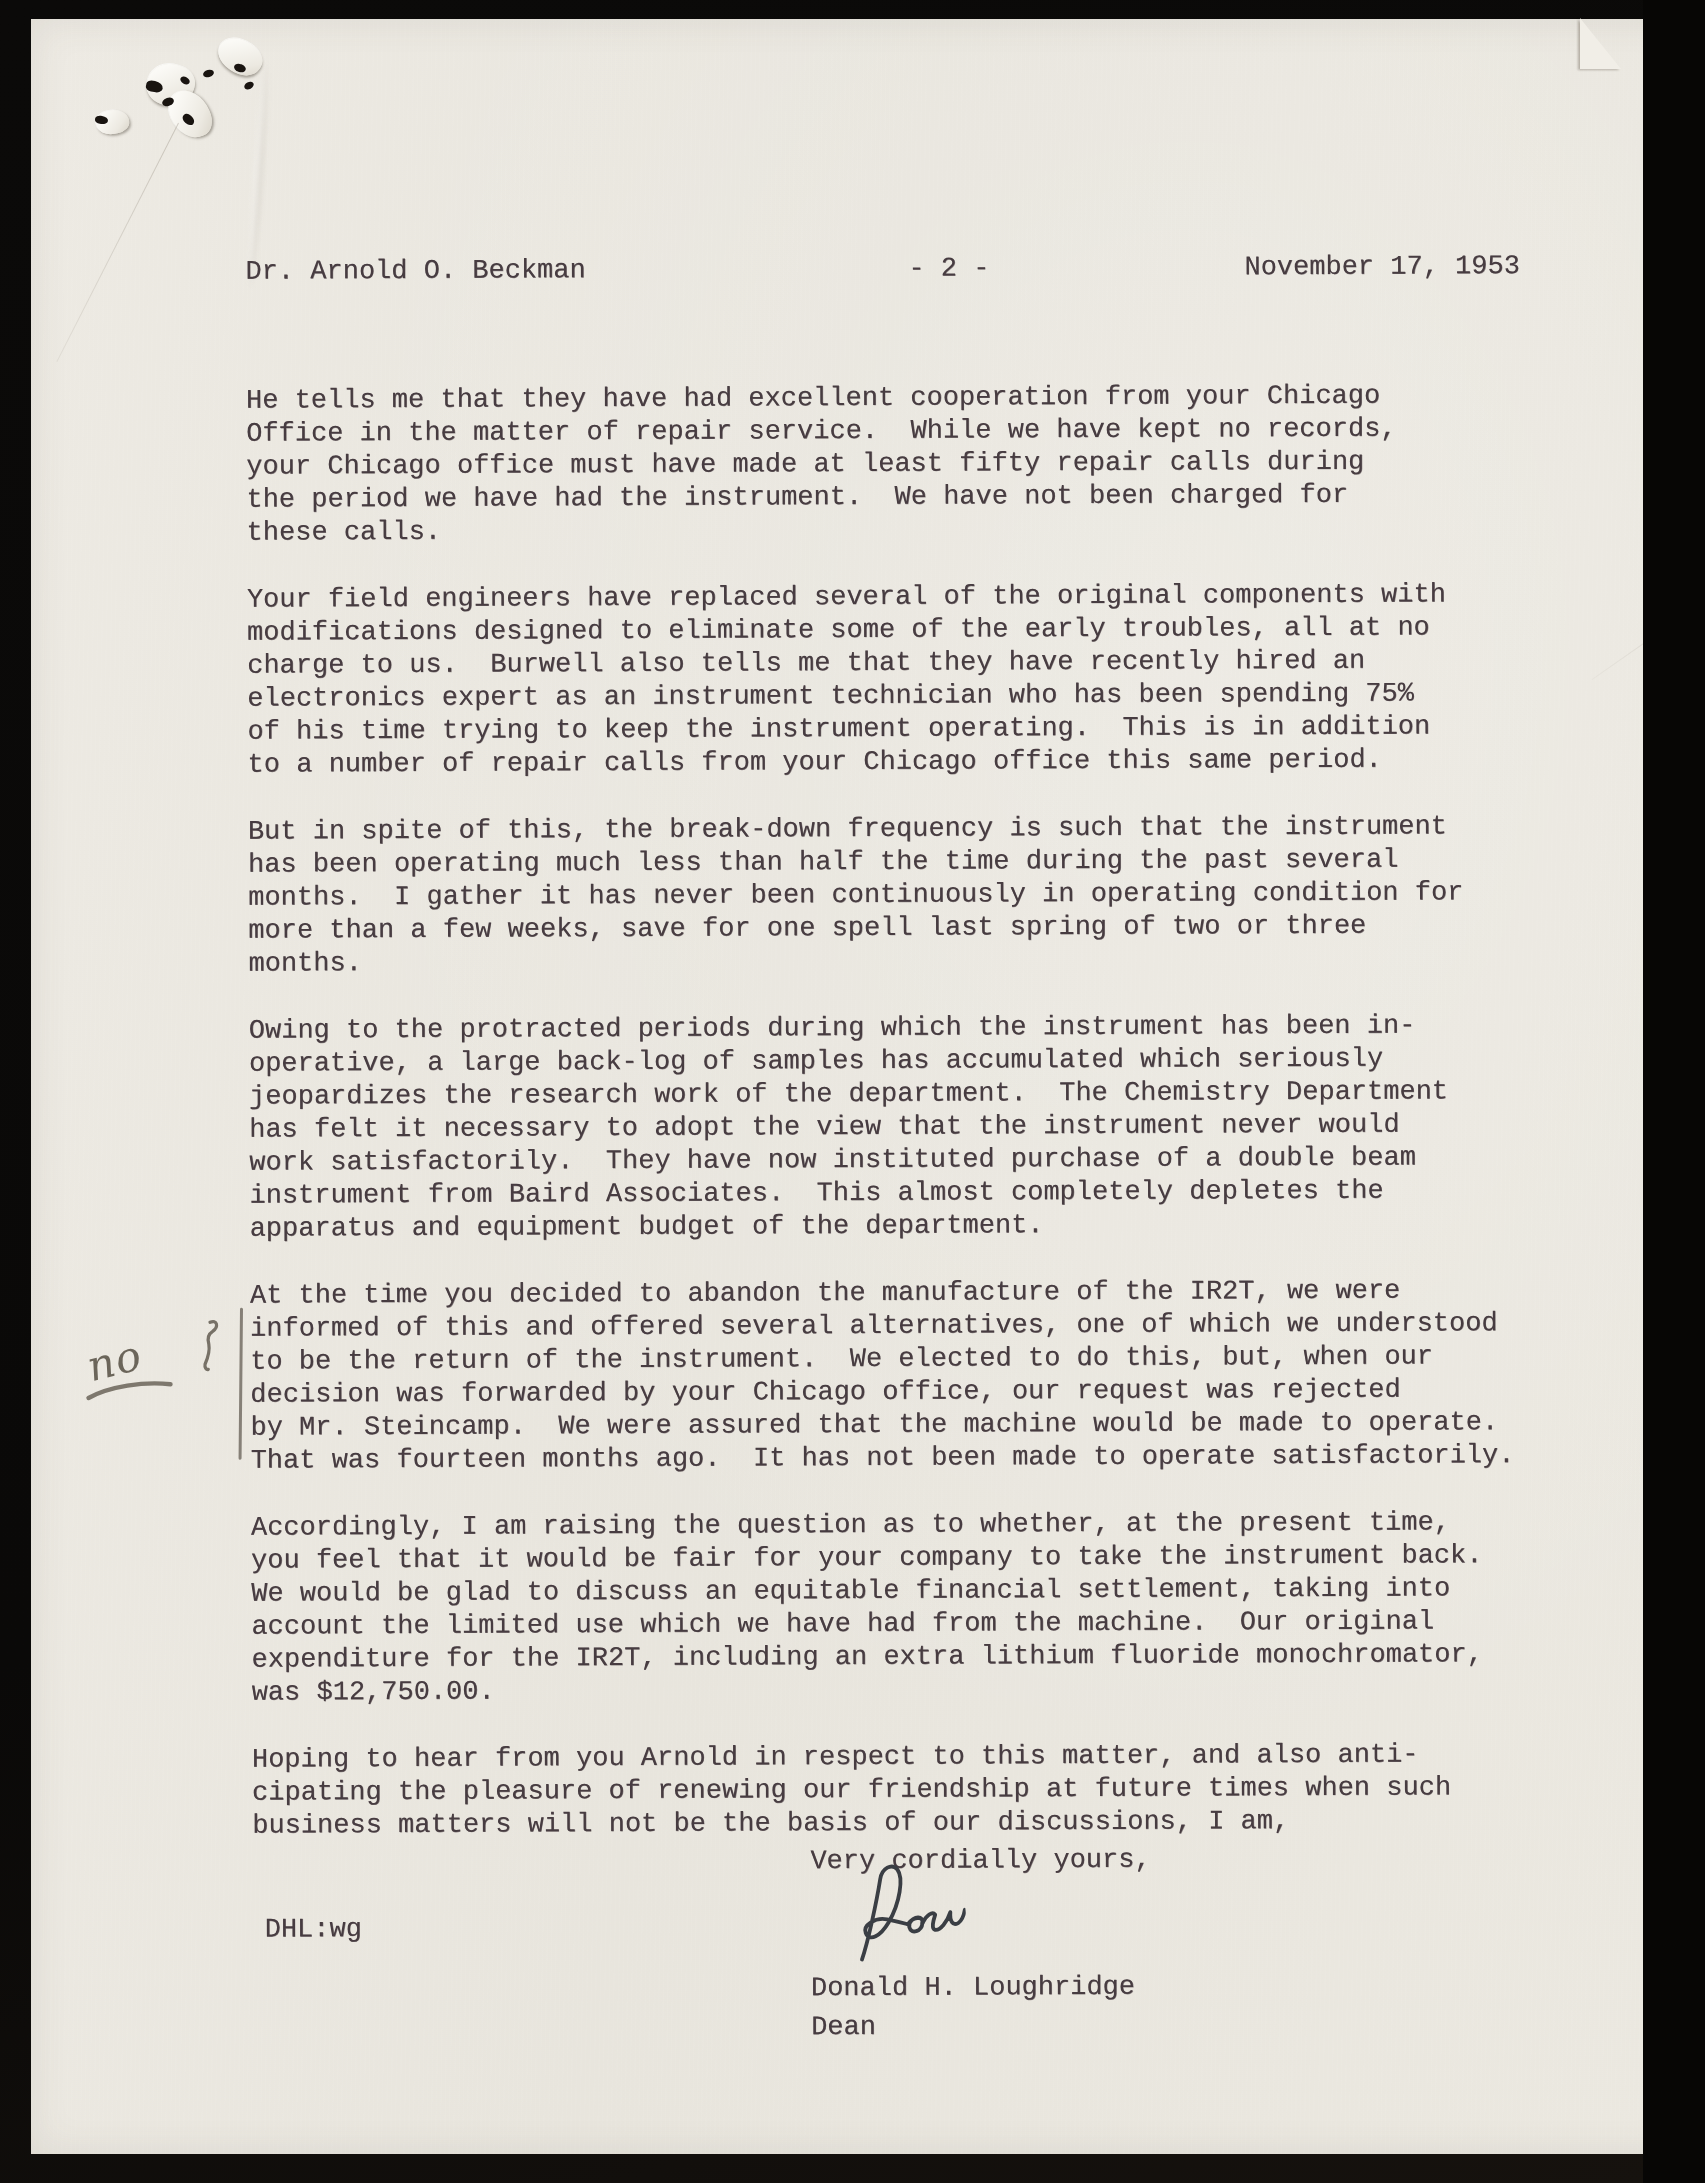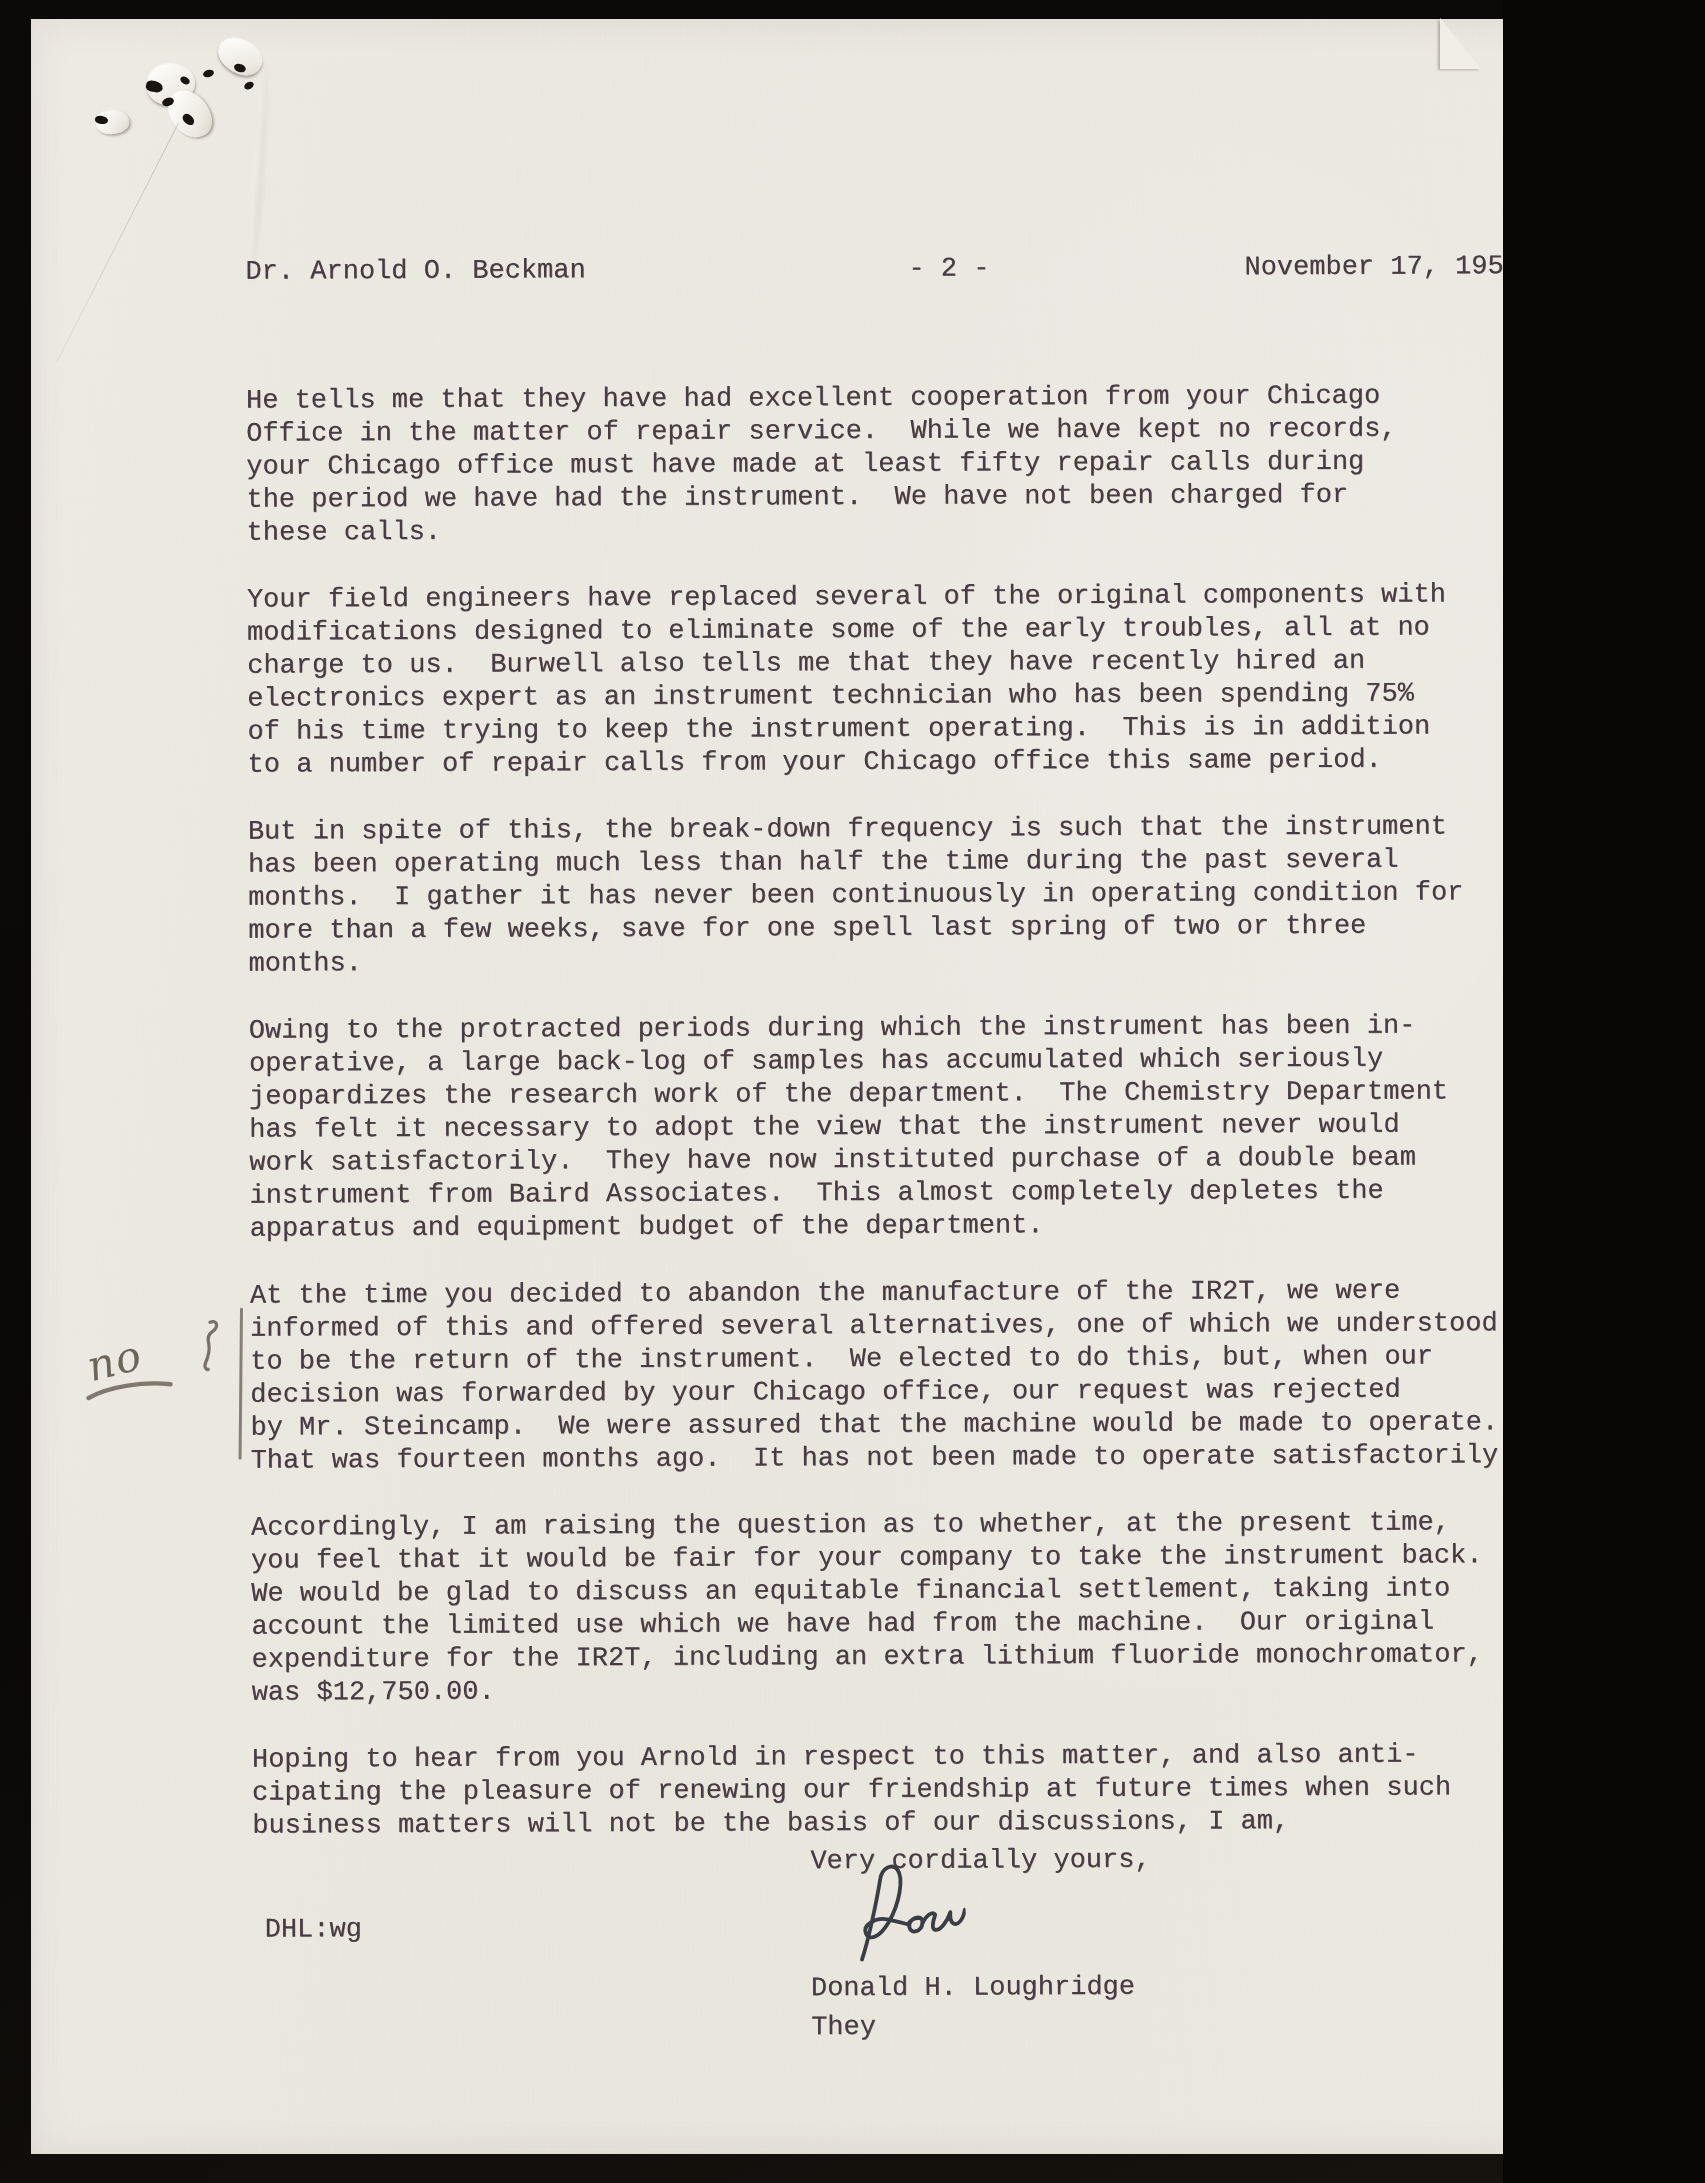--- a/index.html
+++ b/index.html
@@ -2,21 +2,21 @@
 <html style="font-size:10.2px"><head>
 <meta charset="utf-8">
 <style>
   html, body {
     margin: 0;
     padding: 0;
     background: #070605;
   }
   .stage {
     position: relative;
-    width: 1503px;
+    width: 1643px;
     height: 2183px;
     background: linear-gradient(160deg, #0b0a09 0%, #0a0908 60%, #16120e 100%);
     overflow: hidden;
     font-family: "Liberation Mono", "DejaVu Sans Mono", monospace;
   }
   .paper {
     position: absolute;
     left: 31px;
     top: 19px;
     width: 1653px;
@@ -186,21 +186,21 @@
 account the limited use which we have had from the machine.  Our original
 expenditure for the IR2T, including an extra lithium fluoride monochromator,
 was $12,750.00.</p>
       <p class="para">Hoping to hear from you Arnold in respect to this matter, and also anti-
 cipating the pleasure of renewing our friendship at future times when such
 business matters will not be the basis of our discussions, I am,</p>
     </div>
 
     <span class="closing-item" style="left:807px; top:1845px;">Very cordially yours,</span>
     <span class="closing-item" style="left:807px; top:1972px;">Donald H. Loughridge</span>
-    <span class="closing-item" style="left:807px; top:2011px;">They</span>
+    <span class="closing-item" style="left:807px; top:2011px;">Dean</span>
     <span class="closing-item" style="left:261px;  top:1911px;">DHL:wg</span>
 
     <svg style="position:absolute; left:841px; top:1861px; transform:rotate(-4deg);" width="121" height="105" viewBox="0 0 190 165" fill="none" stroke="#3a3e44" stroke-width="6" stroke-linecap="round" stroke-linejoin="round">
       <path d="M22,150 C34,122 52,60 60,26 C64,9 80,2 88,13 C97,27 88,66 68,95 C54,115 36,124 31,109 C27,96 48,85 66,90 C80,94 92,98 98,100"></path>
       <path d="M98,100 C110,87 123,88 121,100 C119,113 102,117 100,105 C99,96 108,89 117,92"></path>
       <path d="M121,100 C128,88 138,82 142,88 C138,98 134,110 140,112 C148,114 160,101 166,86 C164,100 168,108 177,104 C183,101 187,92 189,84"></path>
     </svg>
 
     <span class="margin-no">no</span>
     <svg style="position:absolute; left:84px; top:1373px;" width="89" height="28" viewBox="0 0 140 44" fill="none" stroke="#6b655a" stroke-width="7" stroke-linecap="round" opacity="0.85">

